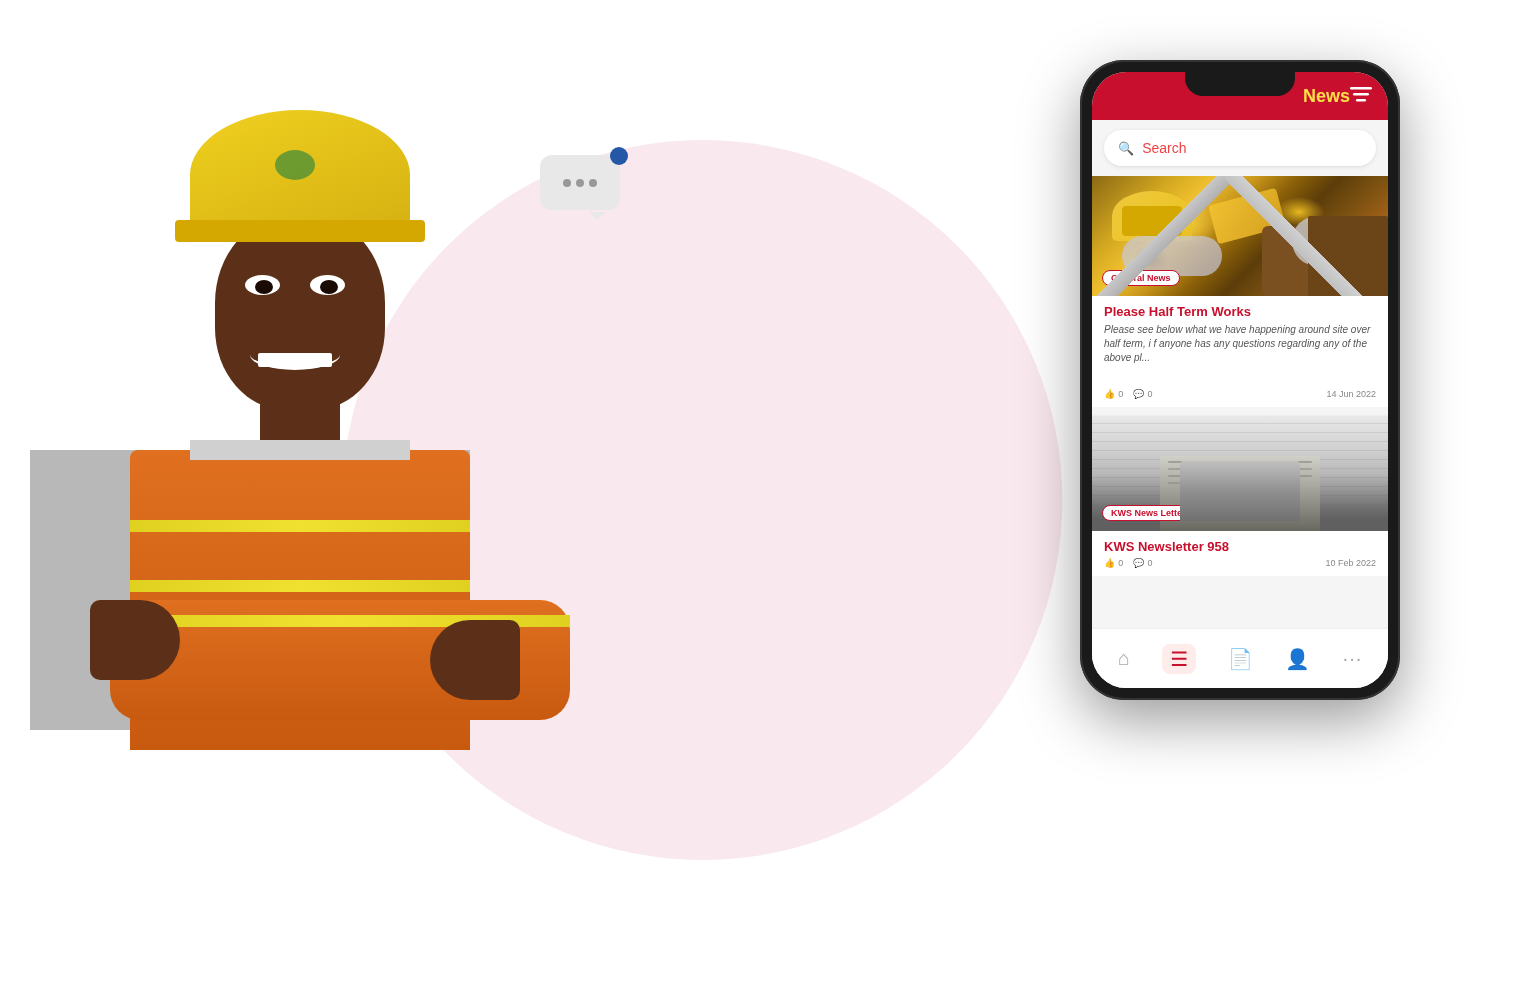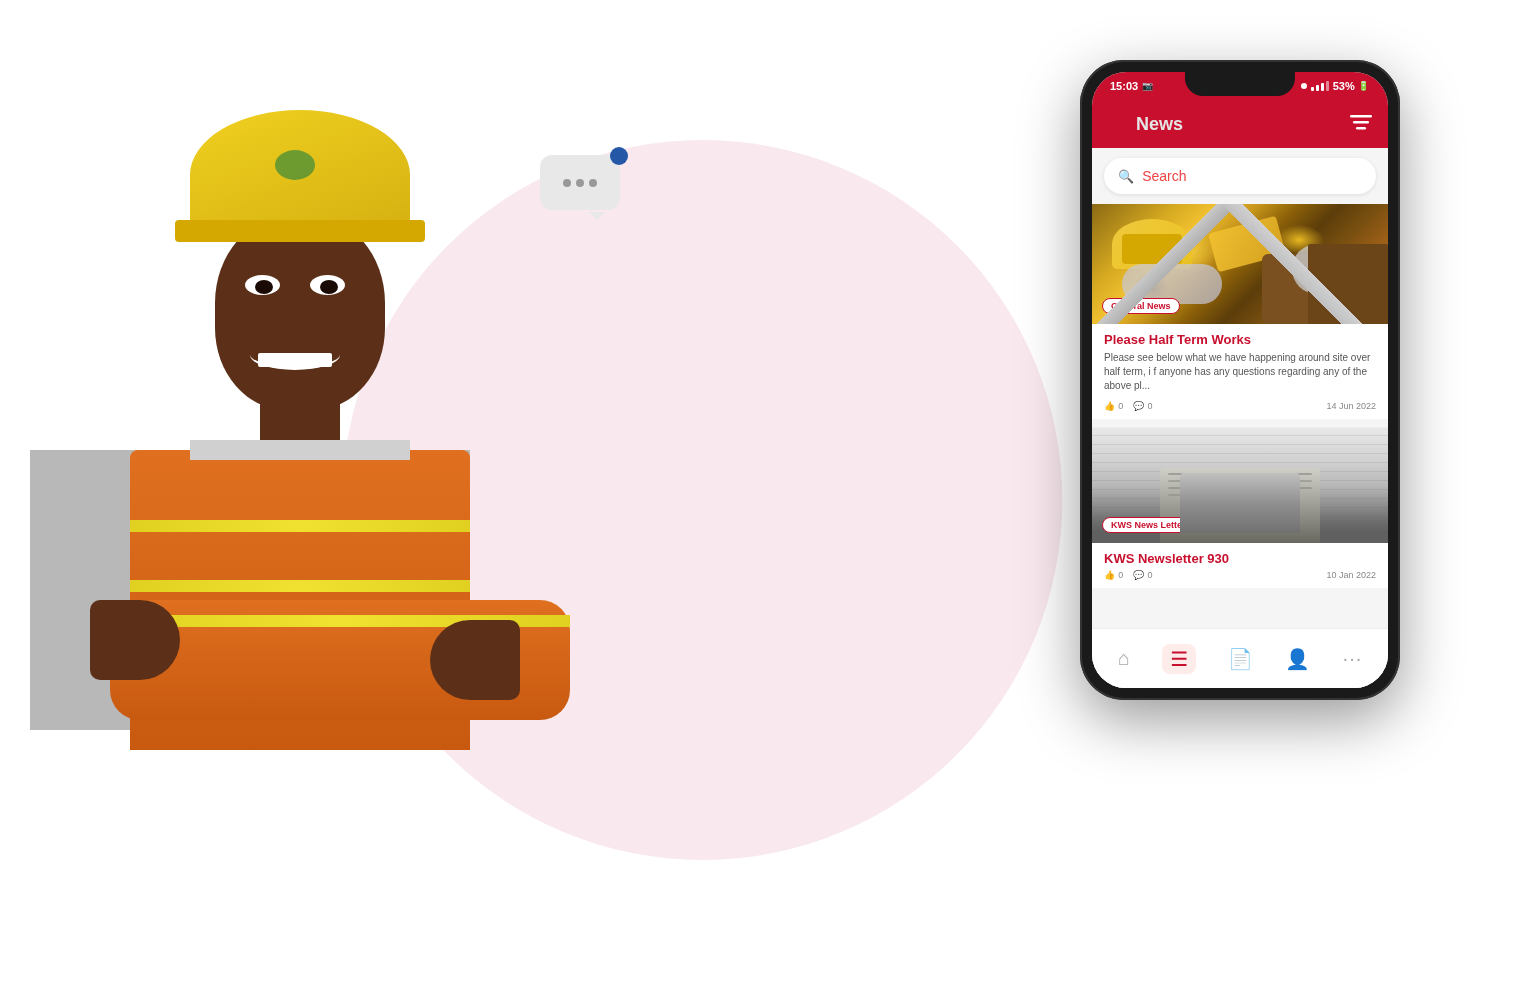--- a/index.html
+++ b/index.html
@@ -130,25 +130,25 @@
     
     .app-header {
       background: #c8102e;
       height: 48px;
       display: flex;
       align-items: center;
       justify-content: space-between;
       padding: 0 16px;
     }
     .app-header-title {
-      color: #e5e5e5;
+      color: #fde047;
       font-size: 18px;
       font-weight: 700;
       flex: 1;
-      text-align: left;
+      text-align: right;
     }
     .filter-icon {
       color: white;
       font-size: 16px;
     }
 
     
     .search-bar {
       background: white;
       margin: 10px 12px;
@@ -247,21 +247,22 @@
     .news-title {
       color: #c8102e;
       font-size: 13px;
       font-weight: 700;
       margin-bottom: 4px;
     }
     .news-excerpt {
       color: #555;
       font-size: 10px;
       line-height: 1.4;
-      margin-bottom: 8px;
+      margin-bottom: 24px;
+      font-style: italic;
     }
     .news-meta {
       display: flex;
       align-items: center;
       justify-content: space-between;
       font-size: 9px;
       color: #888;
     }
     .news-meta-left {
       display: flex;
@@ -390,37 +391,20 @@
     <div style="position:absolute;top:580px;left:60px;width:90px;height:80px;background:#5C3018;border-radius:10px 40px 40px 10px;z-index:8;"></div>
     <div style="position:absolute;top:600px;left:400px;width:90px;height:80px;background:#5C3018;border-radius:40px 10px 10px 40px;z-index:8;"></div>
   </div>
 </div>
 
 <div class="phone-wrapper">
   <div class="phone-frame">
     <div class="phone-notch"></div>
     <div class="phone-screen">
 
-      <div class="status-bar">
-        <div class="status-left">
-          <span>15:03</span>
-          <span style="font-size:9px;">📷</span>
-        </div>
-        <div class="status-right">
-          <span style="width:6px;height:6px;background:white;border-radius:50%;display:inline-block;"></span>
-          <div class="signal-bars">
-            <div class="bar bar1"></div>
-            <div class="bar bar2"></div>
-            <div class="bar bar3"></div>
-            <div class="bar bar4"></div>
-          </div>
-          <span>53%</span>
-          <span style="font-size:9px;">🔋</span>
-        </div>
-      </div>
 
       <div class="app-header">
         <div style="width:28px;"></div>
         <div class="app-header-title">News</div>
         <div class="filter-icon">
           <svg width="22" height="16" viewBox="0 0 22 16" fill="none">
             <rect x="0" y="1" width="22" height="2.5" rx="1.25" fill="white"></rect>
             <rect x="3" y="7" width="16" height="2.5" rx="1.25" fill="white"></rect>
             <rect x="6" y="13" width="10" height="2.5" rx="1.25" fill="white"></rect>
           </svg>
@@ -473,33 +457,33 @@
             <div style="position:absolute;bottom:0;left:50%;transform:translateX(-50%);width:160px;height:75px;background:linear-gradient(180deg,#d0d0c8 0%,#a8a8a0 40%,#888880 70%,#686860 100%);border-radius:4px 4px 0 0;overflow:hidden;">
               <div style="position:absolute;top:5px;left:8px;right:8px;height:2px;background:rgba(0,0,0,0.2);border-radius:1px;"></div>
               <div style="position:absolute;top:12px;left:8px;right:8px;height:2px;background:rgba(0,0,0,0.15);border-radius:1px;"></div>
               <div style="position:absolute;top:19px;left:8px;right:8px;height:2px;background:rgba(0,0,0,0.15);border-radius:1px;"></div>
               <div style="position:absolute;top:26px;left:8px;right:60px;height:2px;background:rgba(0,0,0,0.1);border-radius:1px;"></div>
             </div>
             <div style="position:absolute;bottom:5px;left:50%;transform:translateX(-50%) rotate(-3deg);width:155px;height:70px;background:linear-gradient(180deg,#c8c8c0,#909088);border-radius:4px 4px 0 0;z-index:-1;"></div>
             <div class="news-category-badge" style="border-color:#c8102e;color:#c8102e;">KWS News Letter</div>
           </div>
           <div class="news-content">
-            <div class="news-title">KWS Newsletter 930</div>
+            <div class="news-title">KWS Newsletter 958</div>
             <div class="news-meta">
               <div class="news-meta-left">
                 <div class="meta-item">
                   <span>👍</span>
                   <span>0</span>
                 </div>
                 <div class="meta-item">
                   <span>💬</span>
                   <span>0</span>
                 </div>
               </div>
-              <span>10 Jan 2022</span>
+              <span>10 Feb 2022</span>
             </div>
           </div>
         </div>
 
       </div>
 
       <div class="bottom-nav">
         <div class="nav-item">
           <span class="nav-icon">⌂</span>
         </div>

